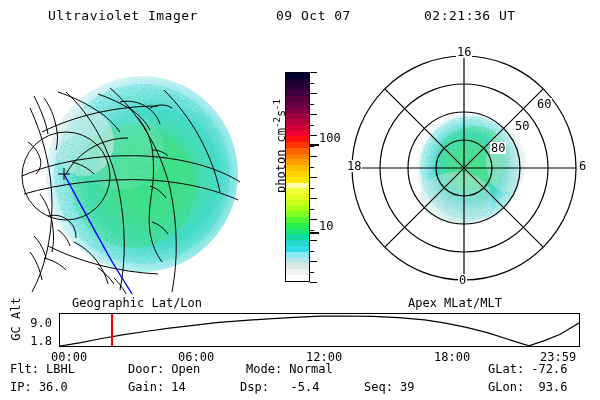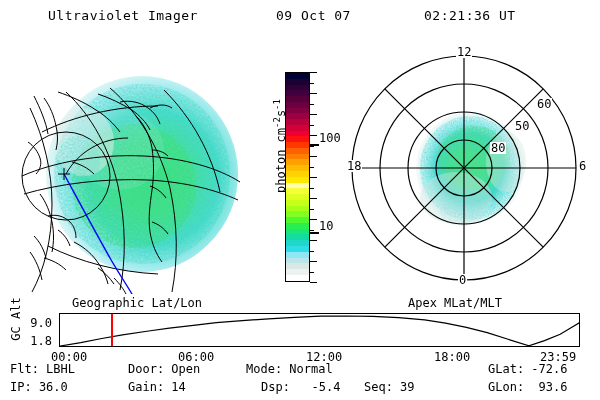--- a/index.html
+++ b/index.html
@@ -336,21 +336,21 @@
     </g>
 
     <g stroke="#000000" stroke-width="1.2">
       <line x1="126" y1="14" x2="126" y2="238"></line>
       <line x1="14" y1="126" x2="238" y2="126"></line>
       <line x1="46.8" y1="46.8" x2="205.2" y2="205.2"></line>
       <line x1="205.2" y1="46.8" x2="46.8" y2="205.2"></line>
     </g>
   </svg>
 
-  <span class="polar-lab mono" style="left:118px; top:4px;">12</span>
+  <span class="polar-lab mono" style="left:118px; top:4px;">16</span>
   <span class="polar-lab mono" style="left:240px; top:118px;">6</span>
   <span class="polar-lab mono" style="left:120px; top:232px;">0</span>
   <span class="polar-lab mono" style="left:8px;   top:118px;">18</span>
 
   <span class="polar-lab mono" style="left:198px; top:56px;">60</span>
   <span class="polar-lab mono" style="left:176px; top:78px;">50</span>
   <span class="polar-lab mono" style="left:152px; top:100px;">80</span>
 </div>
 
 <div id="orbit-panel" class="abs">
@@ -377,16 +377,16 @@
 </div>
 
 <div id="status" class="abs">
   <span class="status-cell mono" style="left:10px;  top:0px;">Flt: LBHL</span>
   <span class="status-cell mono" style="left:246px; top:0px;">Mode: Normal</span>
   <span class="status-cell mono" style="left:128px; top:0px;">Door: Open</span>
   <span class="status-cell mono" style="left:488px; top:0px;">GLat: -72.6</span>
 
   <span class="status-cell mono" style="left:10px;  top:18px;">IP: 36.0</span>
   <span class="status-cell mono" style="left:128px; top:18px;">Gain: 14</span>
-  <span class="status-cell mono" style="left:261px; top:18px;">Dsp:   -5.4</span>
+  <span class="status-cell mono" style="left:240px; top:18px;">Dsp:   -5.4</span>
   <span class="status-cell mono" style="left:364px; top:18px;">Seq: 39</span>
   <span class="status-cell mono" style="left:488px; top:18px;">GLon:  93.6</span>
 </div>
 
 </body></html>

